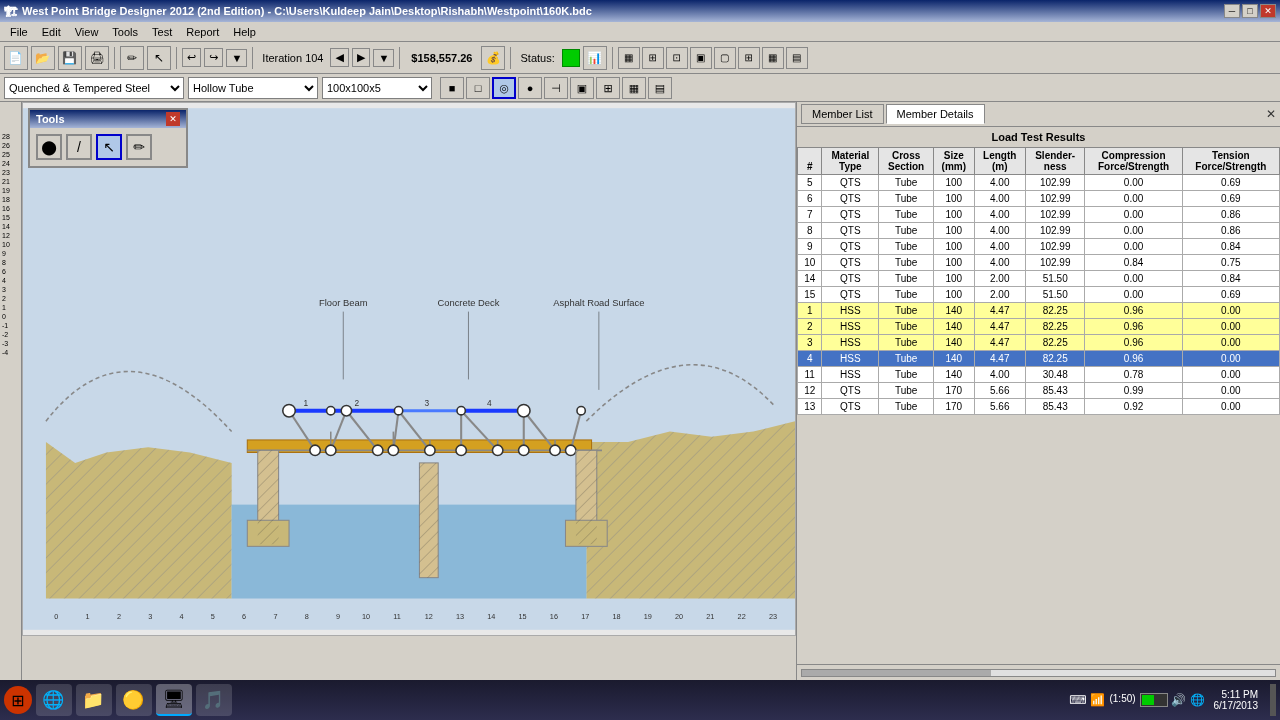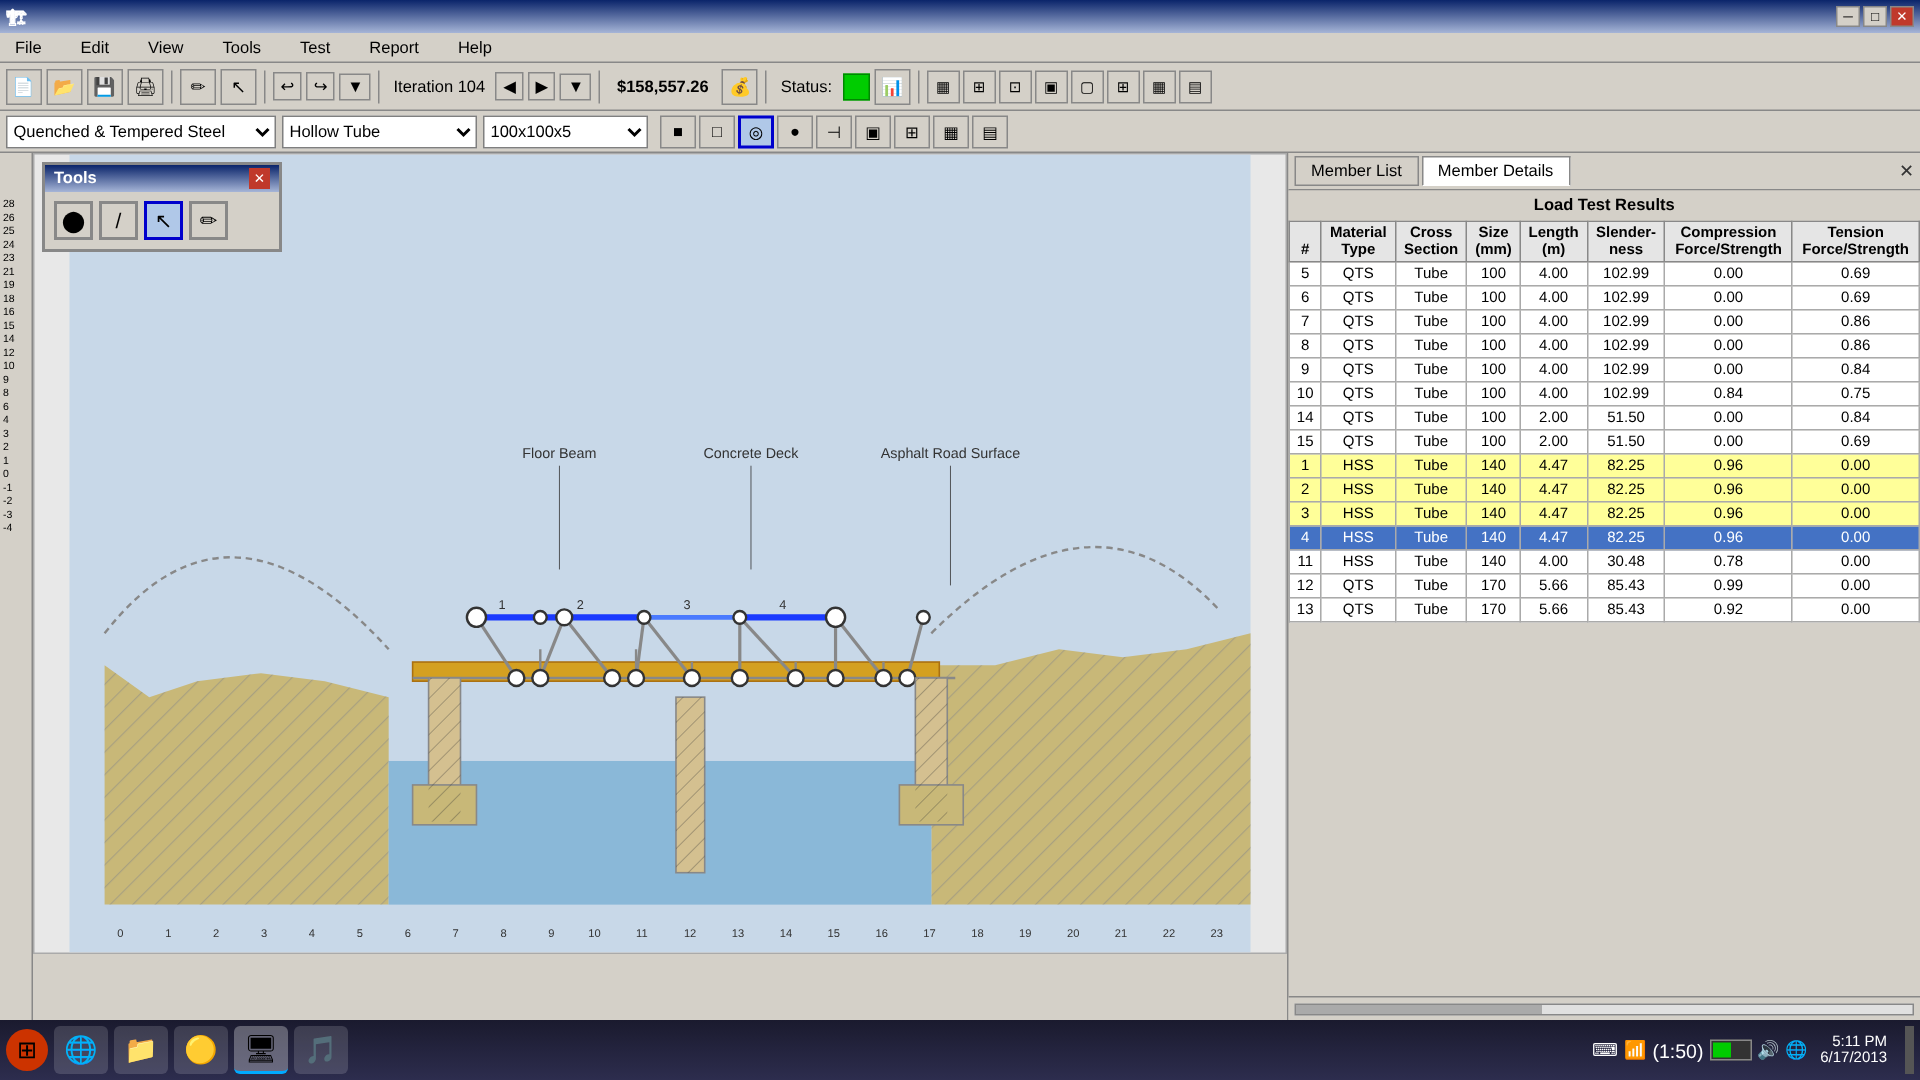--- a/index.html
+++ b/index.html
@@ -30,21 +30,21 @@
     .titlebar-btn.close-btn { background: #c0392b; color: white; }
 
     
     #menubar {
       background: #d4d0c8;
       border-bottom: 1px solid #888;
       height: 20px;
       display: flex;
       align-items: center;
       padding: 0 4px;
-      gap: 14px;
+      gap: 2px;
     }
     .menu-item {
       padding: 2px 6px;
       font-size: 11px;
       cursor: pointer;
     }
 
     
     #toolbar {
       background: #d4d0c8;
@@ -195,21 +195,21 @@
       border: 1px solid #333;
       padding: 8px 12px;
       font-size: 11px;
       width: 240px;
     }
     #bridge-info .title { font-weight: bold; font-size: 12px; margin-bottom: 4px; }
     #bridge-info .designer { color: #0000cc; }
 
     
     #right-panel {
-      width: 422px;
+      width: 484px;
       background: #d4d0c8;
       border-left: 1px solid #888;
       display: flex;
       flex-direction: column;
     }
     #panel-tabs {
       display: flex;
       align-items: center;
       background: #d4d0c8;
       border-bottom: 1px solid #888;
@@ -351,20 +351,21 @@
       background: #e8e8e8;
       border: 1px solid #aaa;
     }
   </style>
 </head>
 <body>
 
 <div id="titlebar">
   <div id="titlebar-left">
     <span>🏗</span>
+    <span>West Point Bridge Designer 2012 (2nd Edition) - C:\Users\Kuldeep Jain\Desktop\Rishabh\Westpoint\160K.bdc</span>
   </div>
   <div id="titlebar-controls">
     <button class="titlebar-btn">─</button>
     <button class="titlebar-btn">□</button>
     <button class="titlebar-btn close-btn">✕</button>
   </div>
 </div>
 
 <div id="menubar">
   <span class="menu-item">File</span>
@@ -810,21 +811,21 @@
   <div class="taskbar-app">🌐</div>
   <div class="taskbar-app">📁</div>
   <div class="taskbar-app">🟡</div>
   <div class="taskbar-app active">🖥</div>
   <div class="taskbar-app">🎵</div>
 
   <div id="taskbar-right">
     <div class="sys-icons">
       <span class="sys-icon">⌨</span>
       <span class="sys-icon">📶</span>
-      <span style="font-size:13px;">(1:50)</span>
+      <span style="font-size:10px;">(1:50)</span>
       <div class="battery-icon">
         <div class="battery-fill"></div>
       </div>
       <span class="sys-icon">🔊</span>
       <span class="sys-icon">🌐</span>
     </div>
     <div class="clock">
       <div>5:11 PM</div>
       <div>6/17/2013</div>
     </div>

